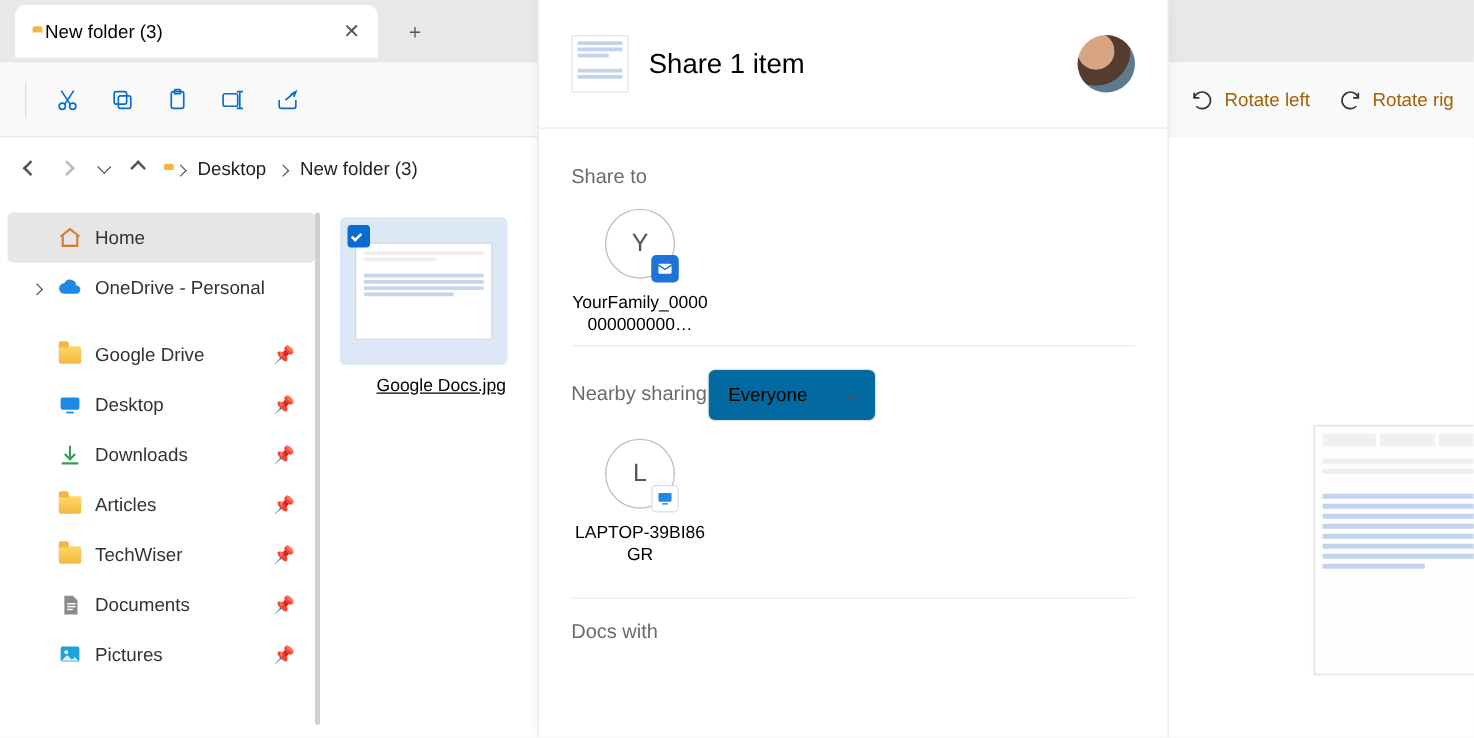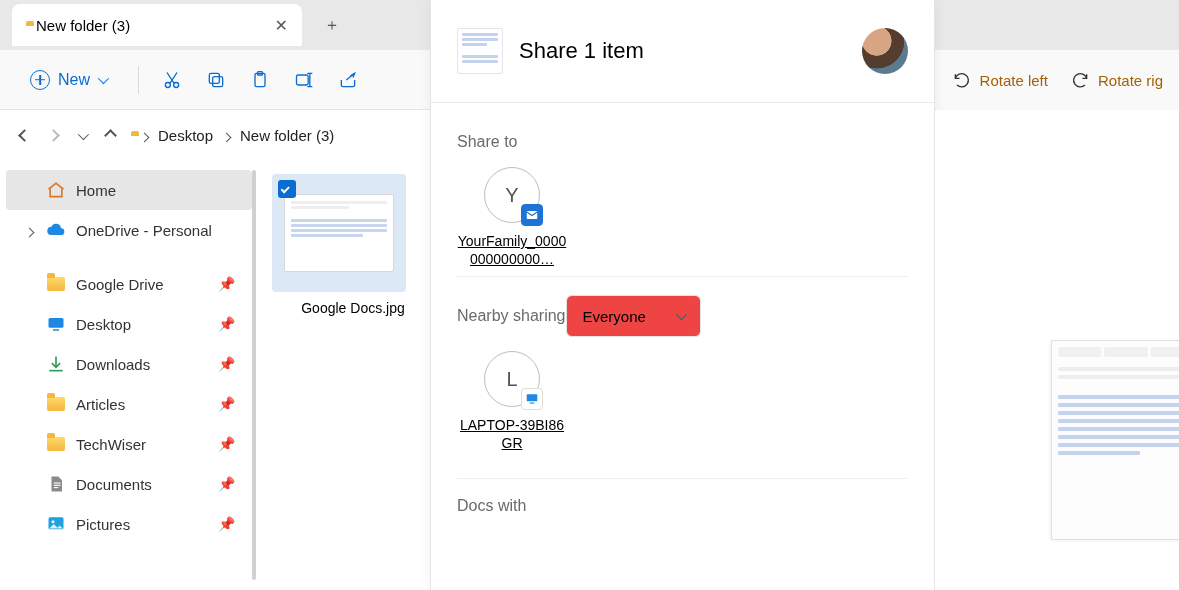--- a/index.html
+++ b/index.html
@@ -41,21 +41,21 @@
   .sidebar::after{ content:""; position:absolute; right:2px; top:10px; bottom:10px; width:4px; background:#d0d0d0; border-radius:2px;}
   .srow { display: flex; align-items: center; gap: 10px; height: 40px; padding: 0 16px; font-size: 15px; color: #333; border-radius: 4px; margin: 0 6px; }
   .srow.sel { background: #e6e6e6; font-weight: 500; }
   .srow .chev { width: 14px; text-align: center; color: #666; visibility:hidden; }
   .srow.has-chev .chev{visibility:visible;}
   .srow .pin { margin-left: auto; color: #888; font-size: 14px; }
   .srow .icn { width: 20px; height: 20px; display:flex; align-items:center; justify-content:center; }
   .spacer { height: 14px; }
 
   .content { flex:1; padding: 14px; position:relative; }
-  .thumb { width: 162px; text-align: center; }
+  .thumb { width: 162px; text-align: center; text-decoration: underline; }
   .thumb .frame { width: 134px; height: 118px; border-radius: 4px; background:#fff; display:flex; align-items:center; justify-content:center; position:relative; }
   .thumb .frame.sel { background:#dce8f5; }
   .check { position:absolute; left:6px; top:6px; width:18px; height:18px; background:#0a6cd1; border-radius:3px; }
   .check::after{content:""; position:absolute; left:4px; top:7px; width:3px; height:6px; border:solid #fff; border-width:0 2px 2px 0; transform:rotate(45deg) translate(-1px,-2px);}
   .doc-mini { width: 110px; height: 78px; background:#fff; border:1px solid #d7d7d7; border-radius:2px; padding:6px; display:flex; flex-direction:column; gap:2px;}
   .doc-mini .bar{height:3px; background:#c7d5ef; border-radius:1px;}
   .doc-mini .bar.s{background:#eee}
   .thumb .name { font-size: 14px; padding: 8px 4px; }
 
   
@@ -66,23 +66,23 @@
   .doc-prev { width:46px; height:46px; border:1px solid #e4e4e4; border-radius:2px; background:#fff; padding:4px; display:flex; flex-direction:column; gap:2px;}
   .doc-prev div{height:3px;background:#c3d3ee;border-radius:1px;}
   .panel-body { padding: 20px 26px; overflow:auto;}
   .sec-label { color:#6a6a6a; font-size:16px; margin: 10px 0 16px; }
   .divider{height:1px;background:#eee; margin:8px 0 18px;}
   .contact { width:110px; text-align:center;}
   .contact .circ{ width:56px; height:56px; border:1.5px solid #bdbdbd; border-radius:50%; margin:0 auto 10px; display:flex; align-items:center; justify-content:center; font-size:20px; color:#555; position:relative;}
   .contact .badge{ position:absolute; right:-4px; bottom:-4px; width:22px; height:22px; border-radius:4px; background:#fff; border:1px solid #ddd; display:flex; align-items:center; justify-content:center;}
   .badge.mail{background:#1e73d6;border-color:#1e73d6;}
   .badge.pc{background:#fff;}
-  .contact .cname{ font-size:14px; line-height:1.25; word-break:break-all;text-decoration:underline;}
+  .contact .cname{ font-size:14px; line-height:1.25; word-break:break-all;}
   .secrow { display:flex; align-items:center; margin: 14px 0;}
-  .dd { border:1px solid #e2e2e2; border-radius:6px; height:42px; display:flex; align-items:center; gap:30px; padding:0 16px; font-size:15px; background:#ef4444;}
+  .dd { border:1px solid #e2e2e2; border-radius:6px; height:42px; display:flex; align-items:center; gap:30px; padding:0 16px; font-size:15px; background:#0369a1;}
   .dd.small{height:38px;}
 
   
   .right-col{ position:absolute; left:935px; top:110px; width:244px; height:480px; background:#fff; padding:16px;}
   .img-prev { position:absolute; right:-22px; top:230px; width:150px; height:200px; border:1px solid #e0e0e0; background:#fdfdfd; padding:6px; box-shadow: -1px 1px 4px rgba(0,0,0,.05);}
   .img-prev .tabbar{height:12px;display:flex;gap:3px;}
   .img-prev .tabbar span{flex:1;height:10px;background:#eef0f2;border-radius:2px;}
   .img-prev .ln{height:4px;background:#c4d4ef;border-radius:1px;margin-top:4px;}
   .img-prev .ln.g{background:#eee;}
 
@@ -101,25 +101,20 @@
 <div class="tabstrip">
   <div class="tab">
     <span class="icn"><span class="ficon"></span></span>
     <span class="title">New folder (3)</span>
     <span class="close">✕</span>
   </div>
   <div class="newtab">＋</div>
 </div>
 
 <div class="toolbar">
-  <div class="new-btn">
-    <span class="plus-circle"></span>
-    <span>New</span>
-    <span class="chevron-down" style="border-color:#0a6cd1"></span>
-  </div>
   <div class="tb-sep"></div>
   <div class="tb-icon">
     <svg width="20" height="20" viewBox="0 0 24 24" fill="none" stroke="#0a6cd1" stroke-width="1.6">
         <circle cx="7" cy="18" r="3"></circle>
         <circle cx="17" cy="18" r="3"></circle>
         <path d="M9.5 16 L18 3 M14.5 16 L6 3"></path>
       </svg>
   </div>
   <div class="tb-icon">
     <svg width="20" height="20" viewBox="0 0 24 24" fill="none" stroke="#0a6cd1" stroke-width="1.6">

